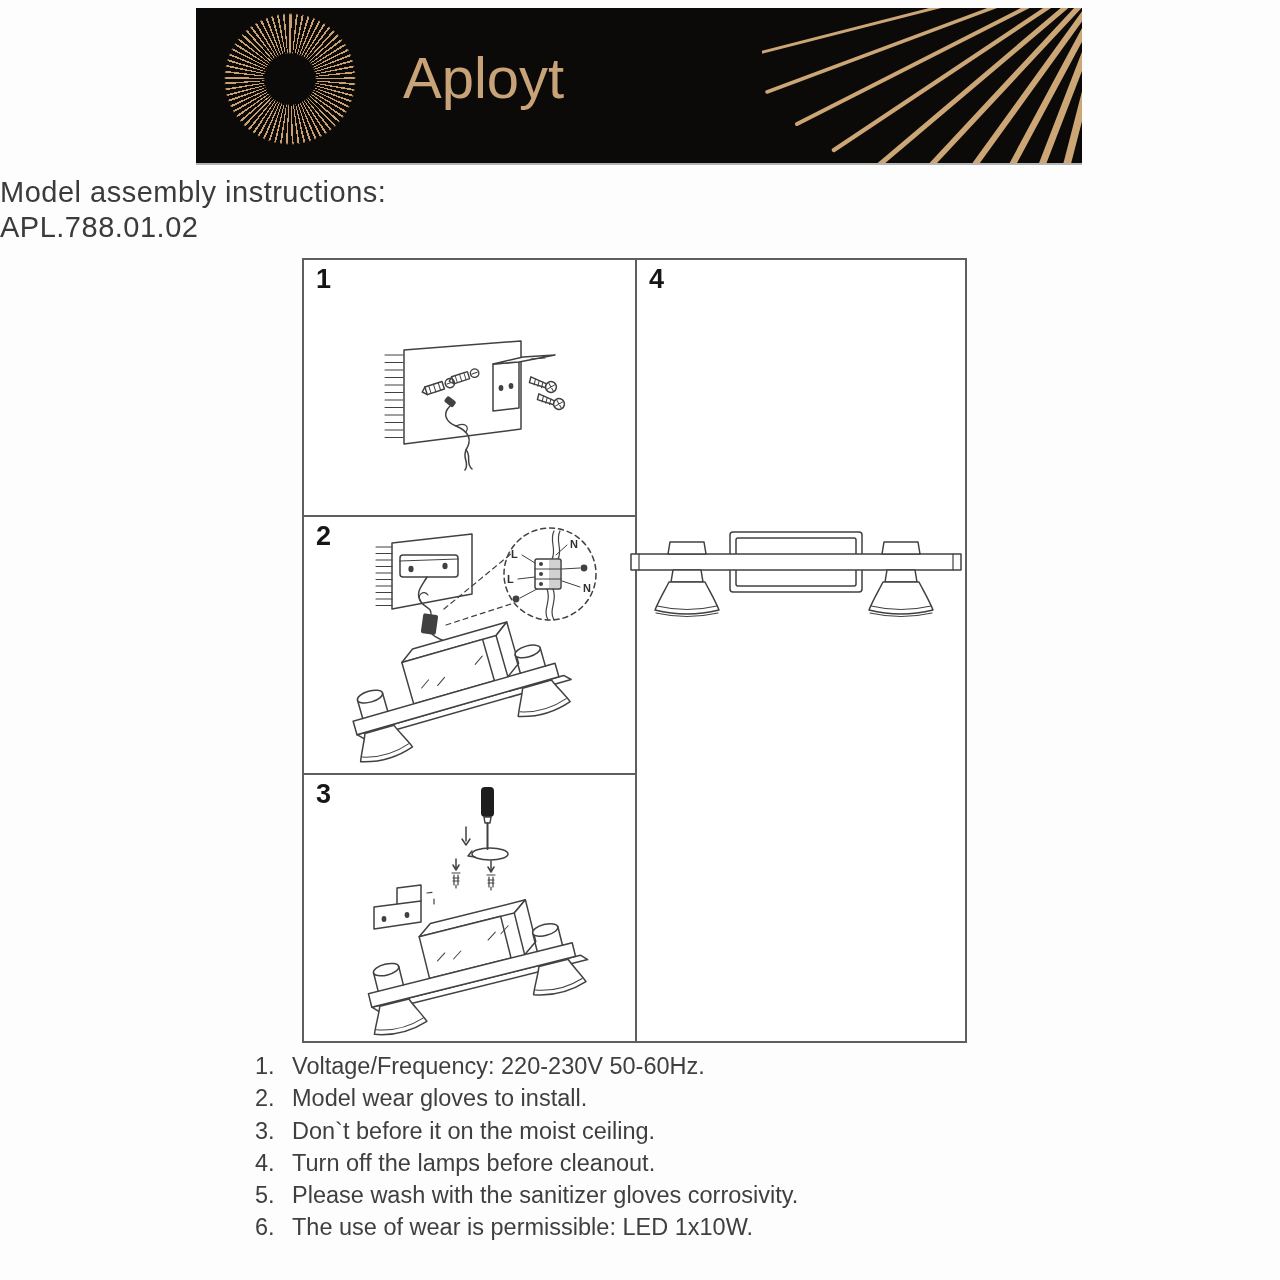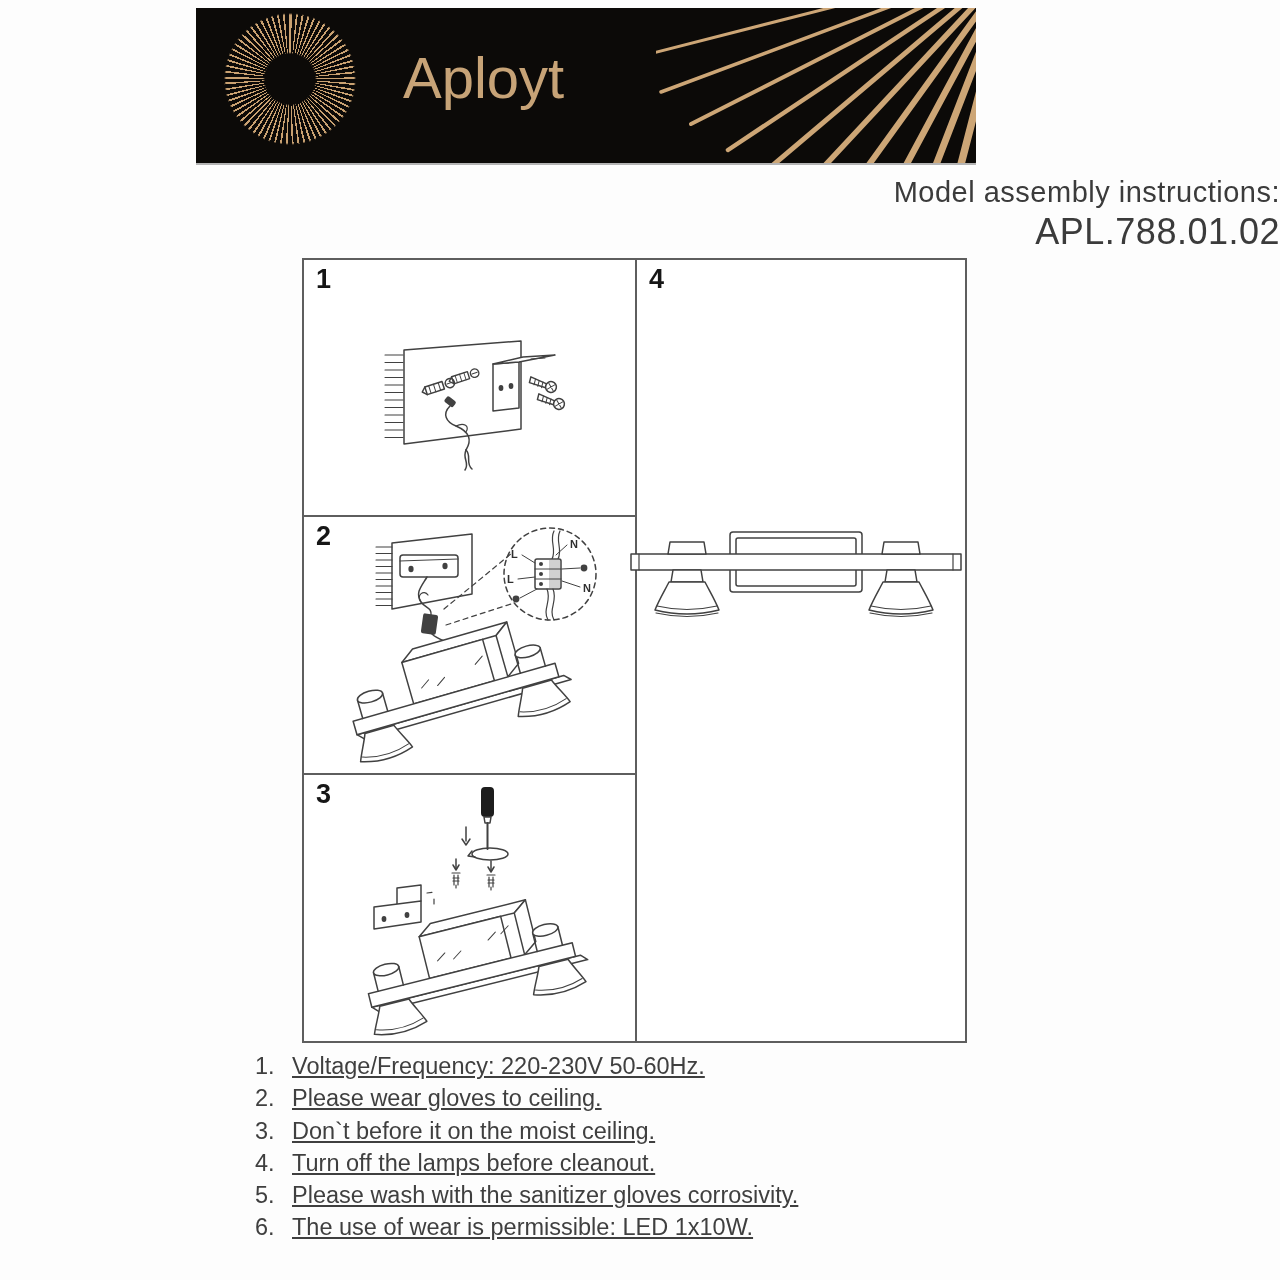--- a/index.html
+++ b/index.html
@@ -4,60 +4,60 @@
 <style>
   html,body{margin:0;padding:0;}
   body{
     width:1280px;height:1280px;position:relative;
     background:#fdfdfd;
     font-family:"Liberation Sans",sans-serif;
     color:#3b3b3b;overflow:hidden;
   }
   
   .banner{
-    position:absolute;left:196px;top:8px;width:780px;height:155px;
+    position:absolute;left:196px;top:8px;width:886px;height:155px;
     background:#0c0a08;overflow:hidden;
     box-shadow:0 2px 0 rgba(120,120,120,.55);
   }
   .sunburst{
     position:absolute;left:22px;top:-1px;width:144px;height:144px;border-radius:50%;
     background:repeating-conic-gradient(#c9a171 0deg 1.7deg,transparent 1.7deg 5.2deg);
     -webkit-mask:radial-gradient(circle,transparent 0 25px,#000 27px 64px,transparent 66px);
     mask:radial-gradient(circle,transparent 0 25px,#000 27px 64px,transparent 66px);
   }
   .brand{
     position:absolute;left:207px;top:36px;
     font-size:58px;letter-spacing:0px;color:#c7a377;font-weight:400;
   }
   .corner-rays{position:absolute;right:0;top:0;}
   .corner-rays line{stroke:#cda676;stroke-linecap:round;}
   
-  .title-block{position:absolute;left:0;top:176px;width:1280px;text-align:right;}
+  .title-block{position:absolute;left:0;top:176px;width:1280px;text-align:left;}
   .title-line1{font-size:29px;font-weight:500;letter-spacing:.5px;color:#3b3b3b;}
-  .title-line2{font-size:36px;font-weight:500;letter-spacing:.5px;color:#3b3b3b;margin-top:2px;padding-left:39px;}
+  .title-line2{font-size:29px;font-weight:500;letter-spacing:.5px;color:#3b3b3b;margin-top:2px;}
   
   .panel{position:absolute;background:#fff;border:2px solid #5e5e5e;box-sizing:border-box;}
   .p1{left:302px;top:258px;width:335px;height:259px;}
   .p2{left:302px;top:515px;width:335px;height:260px;}
   .p3{left:302px;top:773px;width:335px;height:270px;}
   .p4{left:635px;top:258px;width:332px;height:785px;}
   .panel-number{
     position:absolute;left:12px;top:4px;font-size:27px;font-weight:700;color:#161616;
   }
   .panel svg{position:absolute;left:0;top:0;overflow:visible;}
   .ln{stroke:#414141;stroke-width:1.5;fill:none;stroke-linecap:round;stroke-linejoin:round;}
   .wf{fill:#ffffff;}
   .df{fill:#414141;stroke:none;}
   .dash{stroke-dasharray:5 4;}
   .lbl{font:bold 11px "Liberation Sans",sans-serif;fill:#2e2e2e;stroke:none;}
   
   .notes{position:absolute;left:250px;top:1050px;width:760px;list-style:none;margin:0;padding:0;}
   .notes li{display:flex;line-height:32.3px;font-size:23.5px;color:#3f3f3f;padding-left:5px;}
   .notes .num{width:37px;flex:none;}
-  .notes .txt{flex:1;text-decoration:underline;}
+  .notes .txt{flex:1;}
 </style>
 </head>
 <body>
 
 <header class="banner">
   <div class="sunburst"></div>
   <div class="brand">Aployt</div>
   <svg class="corner-rays" width="320" height="155" viewBox="0 0 320 155">
     <line x1="330" y1="-40" x2="-15" y2="48" stroke-width="3"></line>
     <line x1="332" y1="-38" x2="5" y2="84" stroke-width="3.5"></line>
@@ -263,21 +263,21 @@
   </svg>
 </section>
 
 <ol class="notes">
   <li>
     <span class="num">1.</span>
     <span class="txt">Voltage/Frequency: 220-230V 50-60Hz.</span>
   </li>
   <li>
     <span class="num">2.</span>
-    <span class="txt">Please wear gloves to ceiling.</span>
+    <span class="txt">Model wear gloves to install.</span>
   </li>
   <li>
     <span class="num">3.</span>
     <span class="txt">Don`t before it on the moist ceiling.</span>
   </li>
   <li>
     <span class="num">4.</span>
     <span class="txt">Turn off the lamps before cleanout.</span>
   </li>
   <li>

